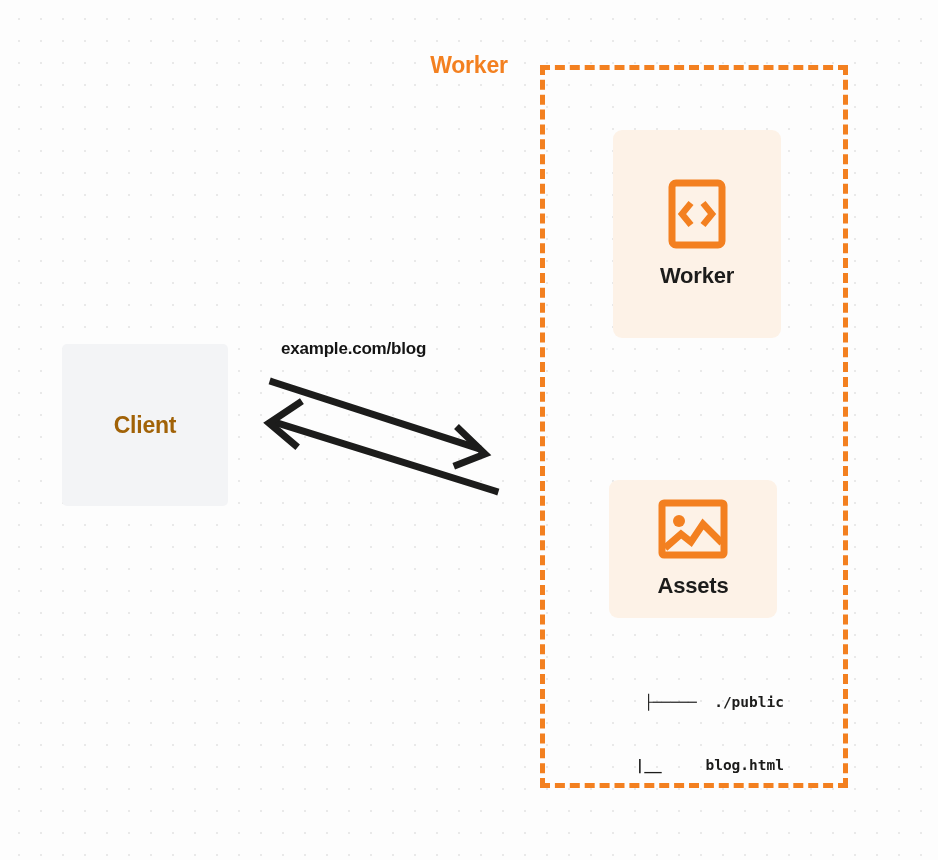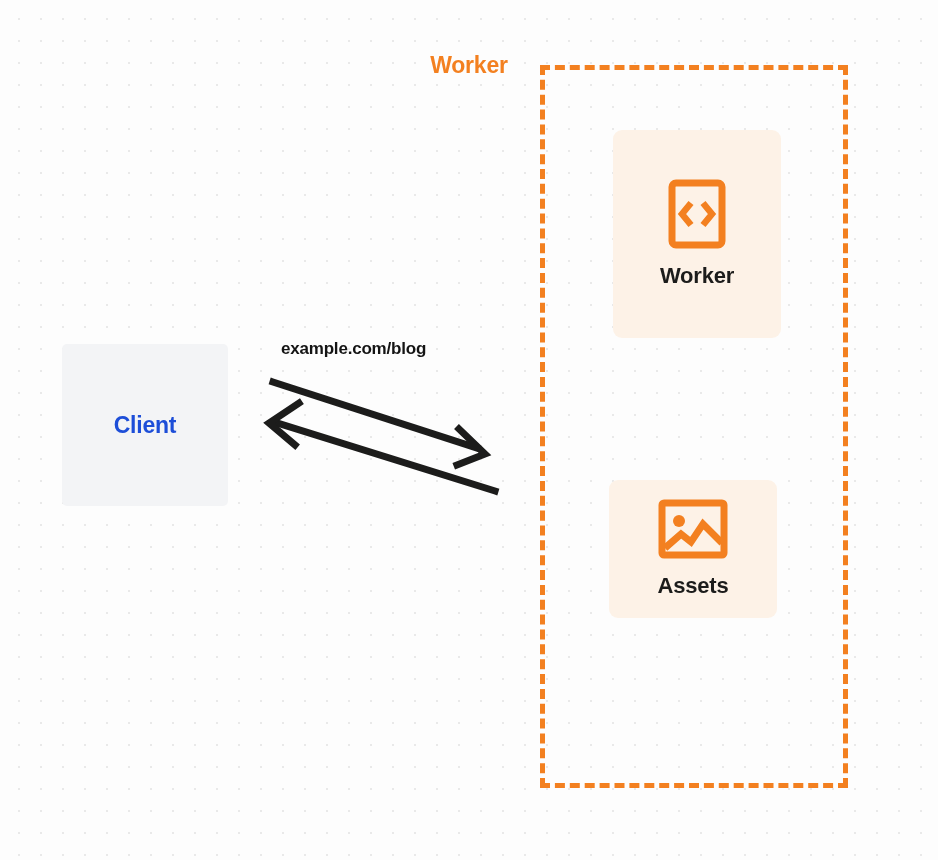--- a/index.html
+++ b/index.html
@@ -33,21 +33,21 @@
     height: 162px;
     background: #f3f4f6;
     border-radius: 5px;
     display: flex;
     align-items: center;
     justify-content: center;
   }
   .client-label {
     font-size: 23px;
     font-weight: bold;
-    color: #1d4ed8;
+    color: #a16207;
     letter-spacing: -0.2px;
   }
 
   
   .conn-label {
     position: absolute;
     left: 281px;
     top: 339px;
     font-size: 17px;
     font-weight: bold;
@@ -176,16 +176,18 @@
   <div class="card card-assets">
     <svg class="card-icon" width="70" height="60" viewBox="0 0 70 60" xmlns="http://www.w3.org/2000/svg">
       <rect x="4" y="4" width="62" height="52" rx="2" ry="2" fill="none" stroke="#f38020" stroke-width="7"></rect>
       <circle cx="21" cy="22" r="6" fill="#f38020"></circle>
       <polyline points="7,49 23,35 33,43 45,25 64,44" fill="none" stroke="#f38020" stroke-width="7" stroke-linejoin="miter" stroke-linecap="butt"></polyline>
     </svg>
     <span class="card-label">Assets</span>
   </div>
 
   <div class="file-tree">
+    <div>├─────  ./public</div>
+    <div>     |__     blog.html</div>
     
   </div>
 
 </div>
 
 </body></html>

